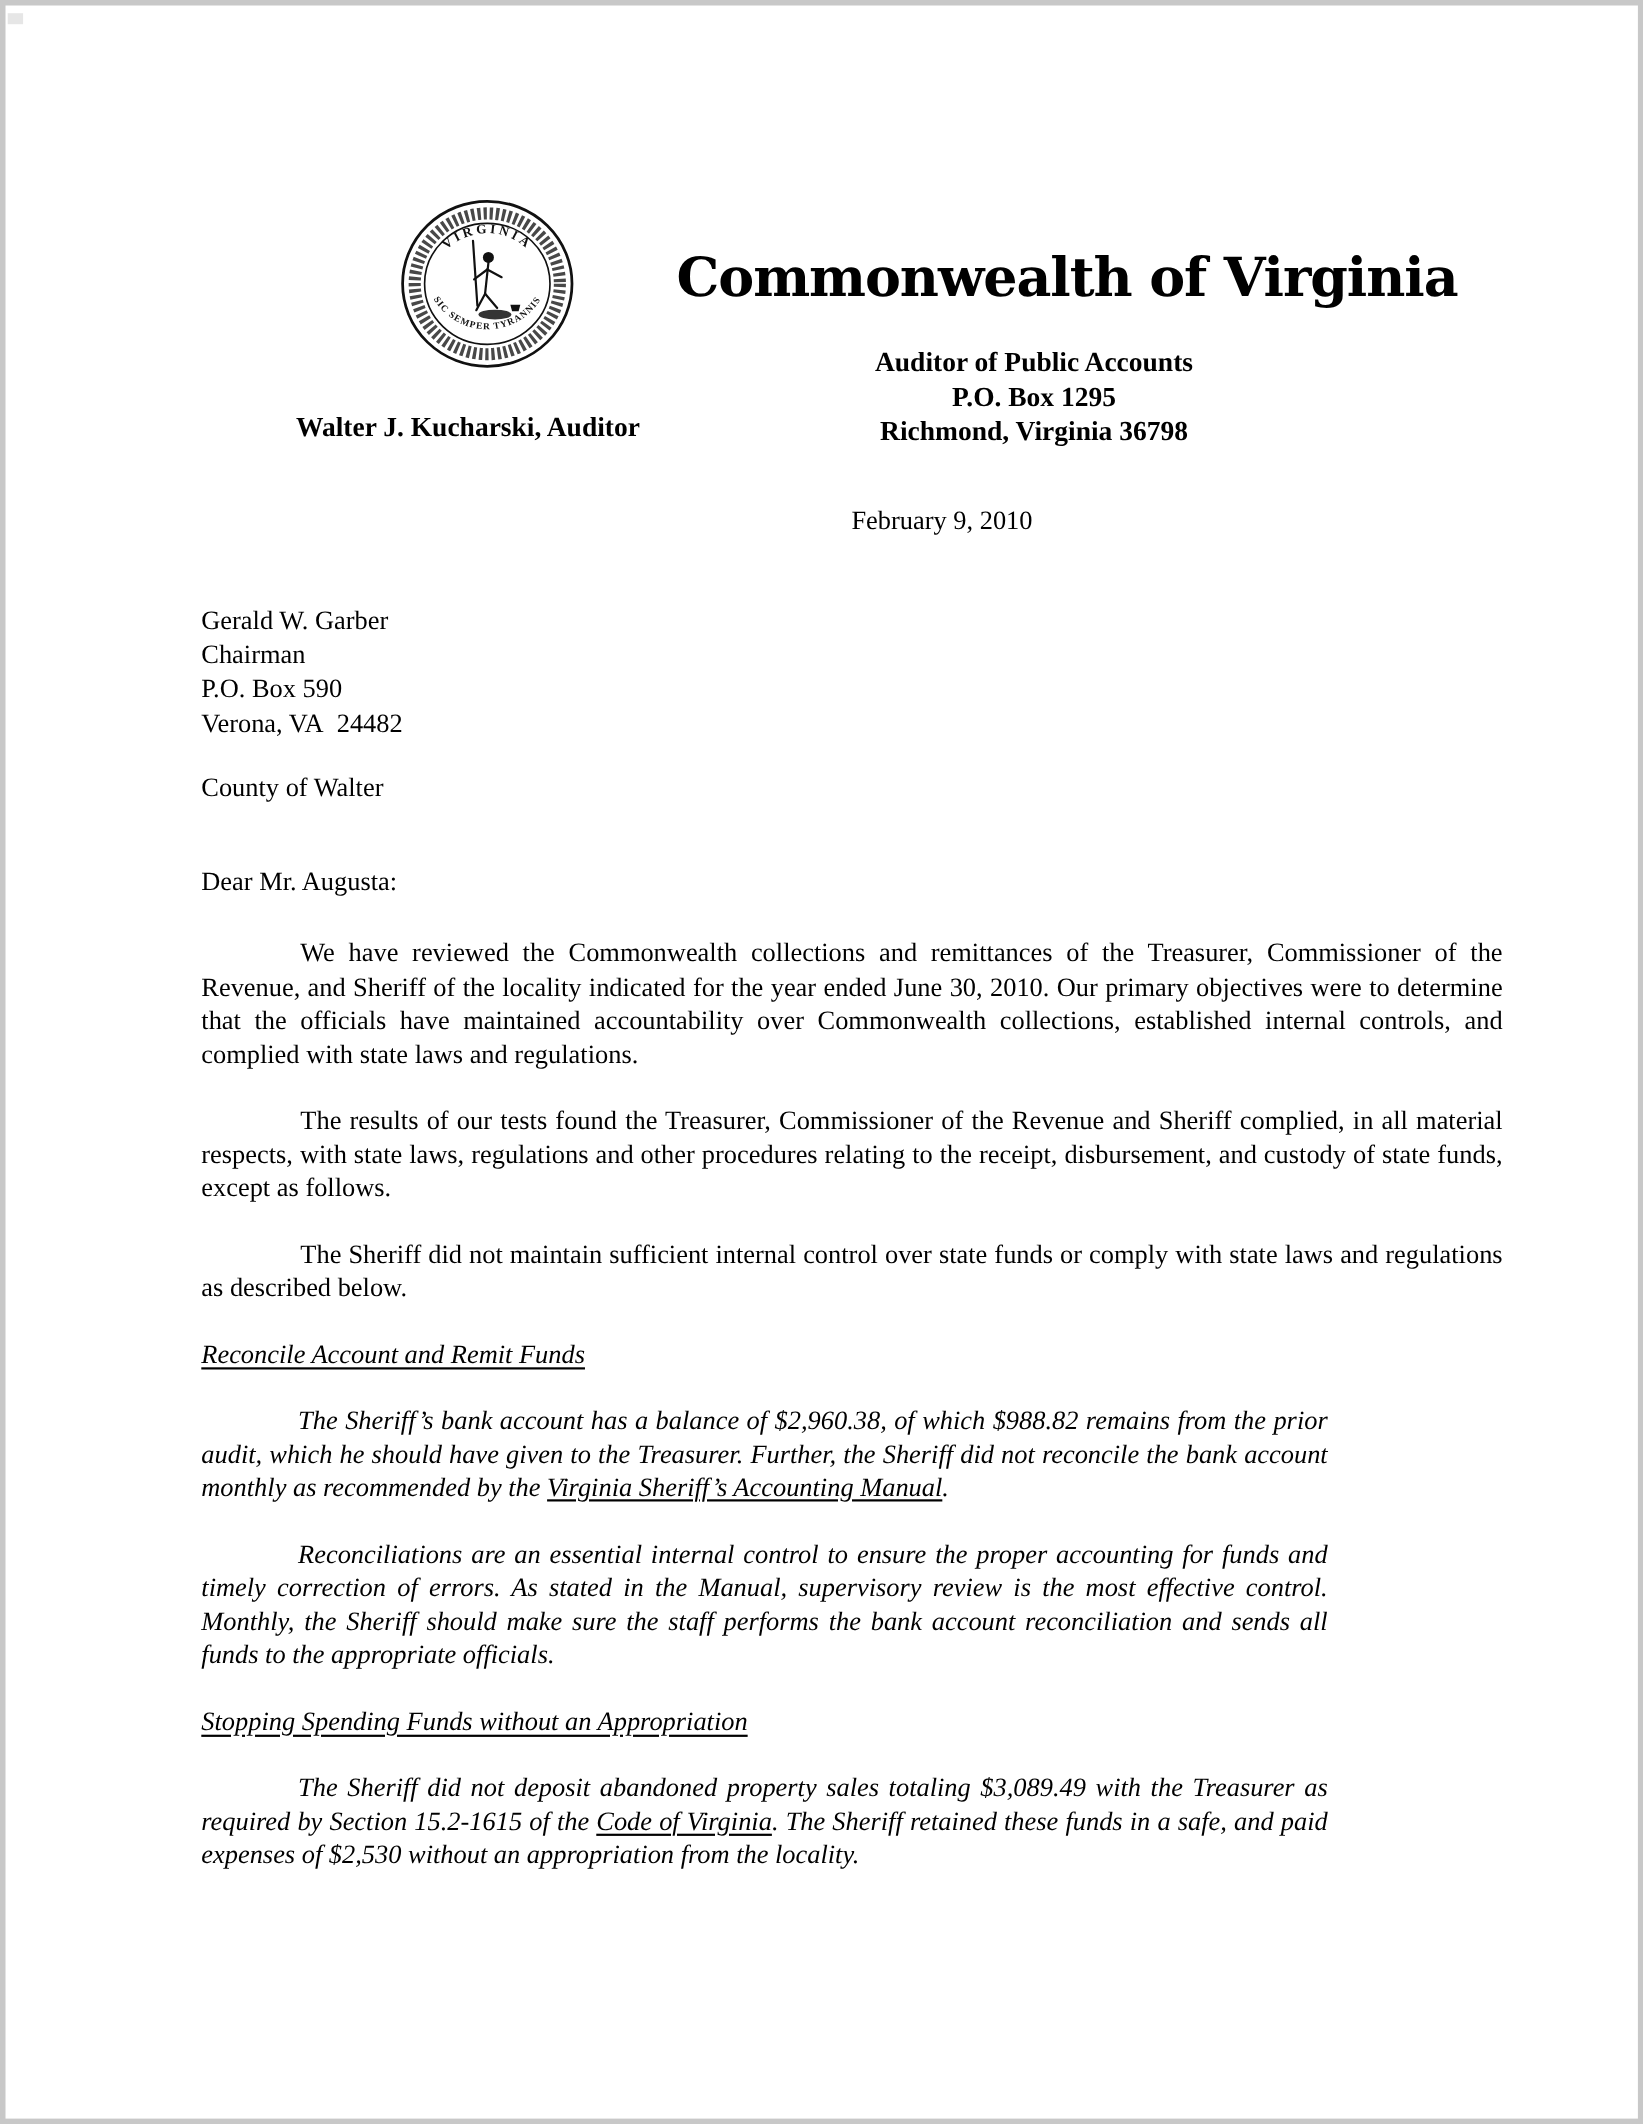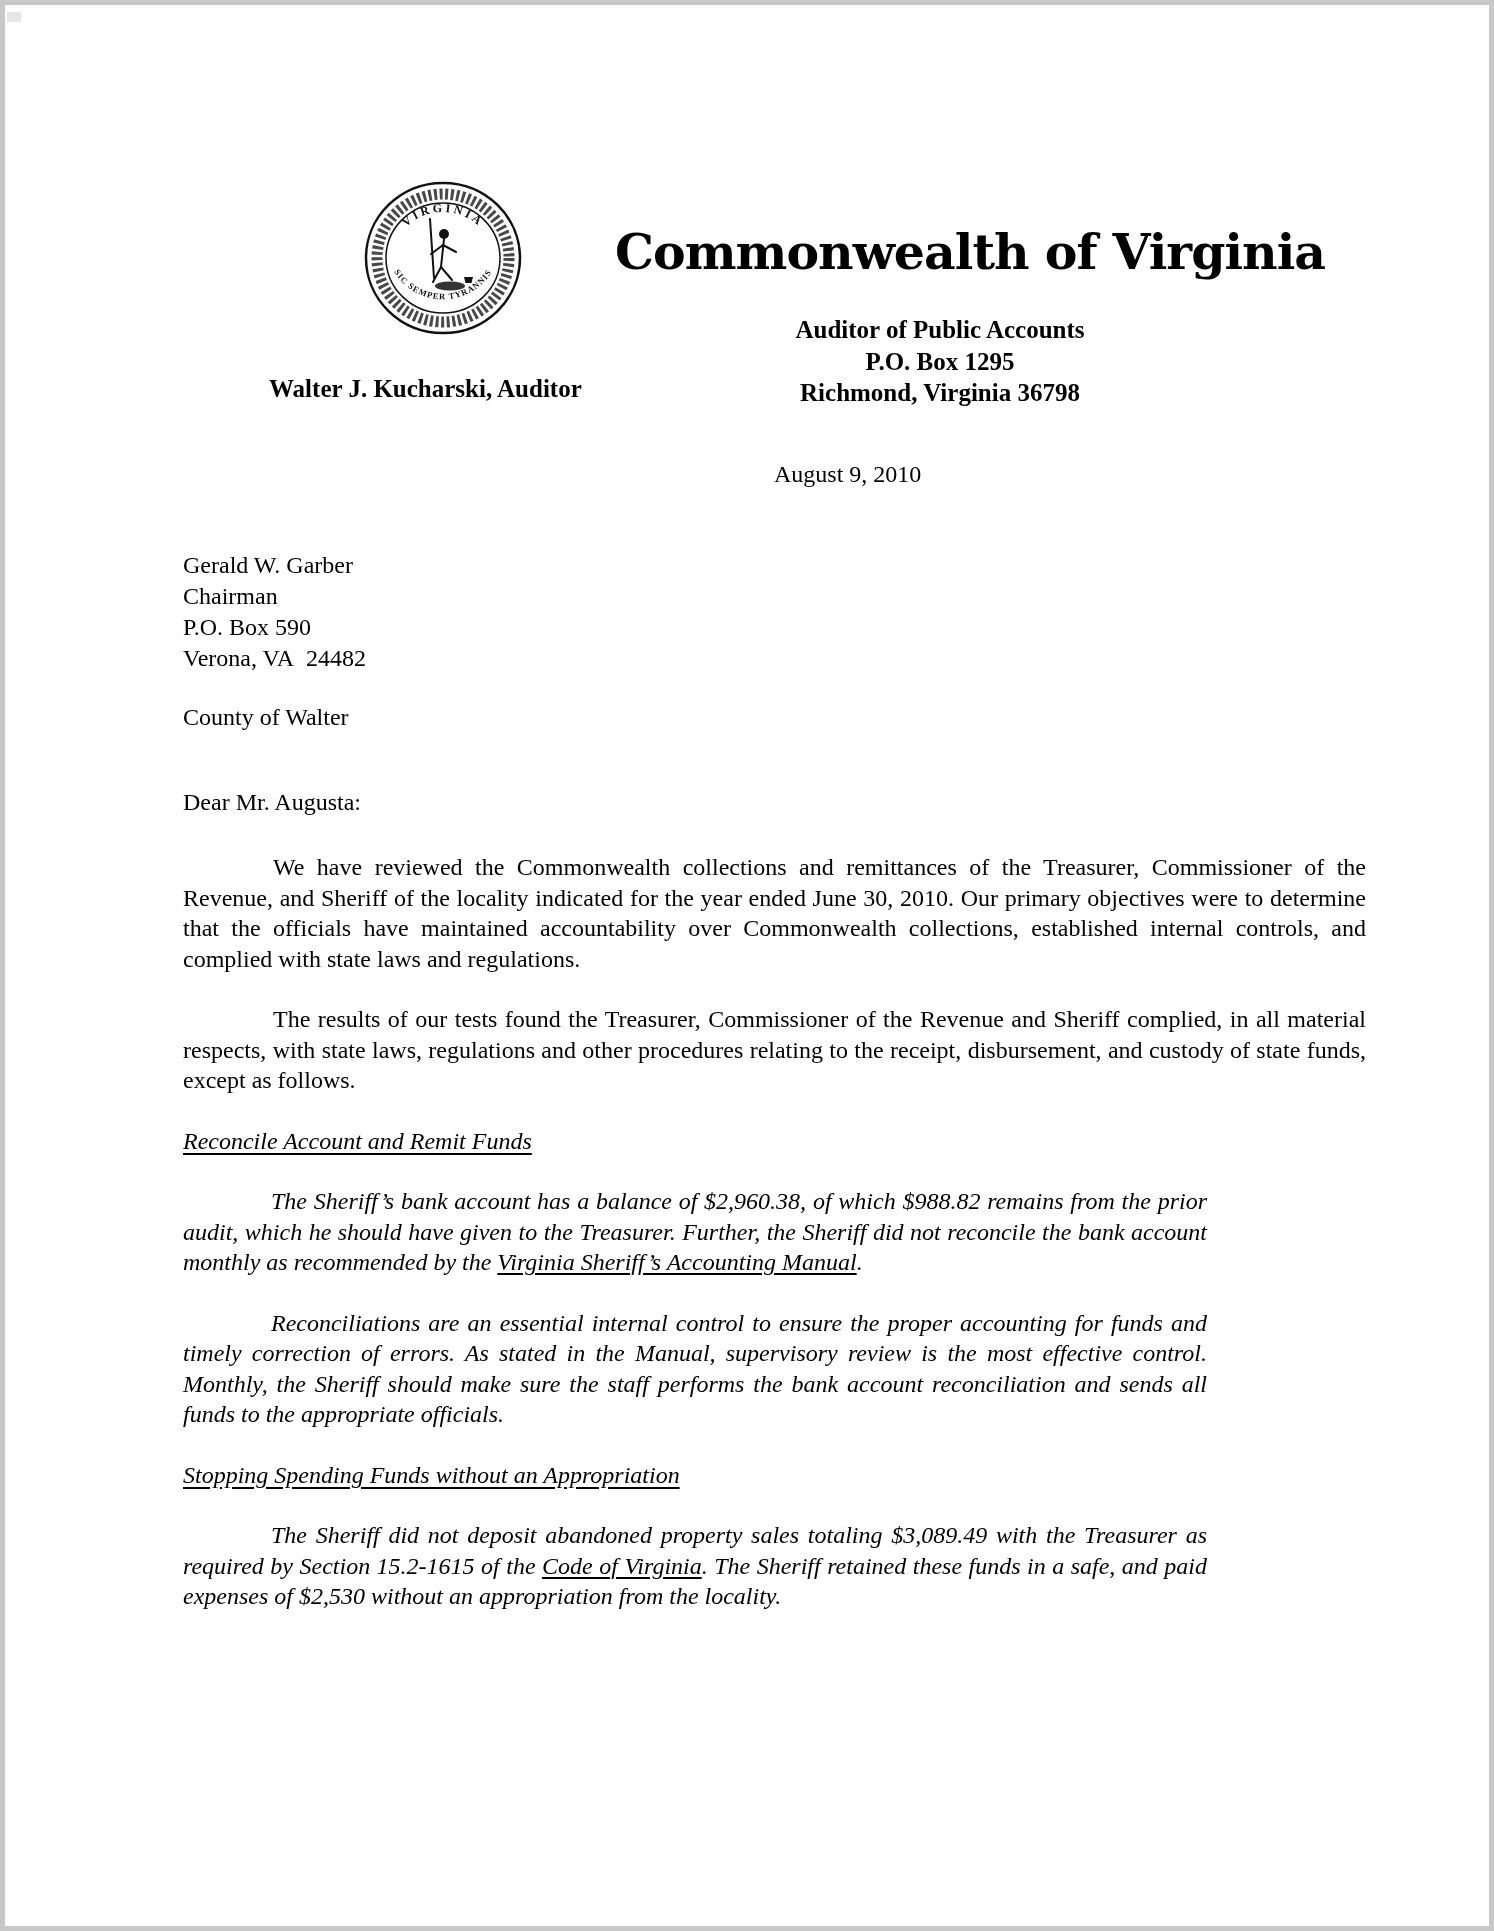--- a/index.html
+++ b/index.html
@@ -128,36 +128,37 @@
   <div class="letterhead-title">Commonwealth of Virginia</div>
 
   <div class="office-block">
     <div>Auditor of Public Accounts</div>
     <div>P.O. Box 1295</div>
     <div>Richmond, Virginia 36798</div>
   </div>
 
   <div class="auditor-name">Walter J. Kucharski, Auditor</div>
 
-  <div class="letter-date">August 9, 2010</div>
+  <div class="letter-date">February 9, 2010</div>
 
   <div class="content">
     <div class="recipient">
       <div>Gerald W. Garber</div>
       <div>Chairman</div>
       <div>P.O. Box 590</div>
       <div>Verona, VA&nbsp; 24482</div>
     </div>
 
     <div class="locality">County of Walter</div>
 
     <div class="salutation">Dear Mr. Augusta:</div>
 
     <p class="body-par"><span>We have reviewed the Commonwealth collections and remittances of the Treasurer, Commissioner of the Revenue, and Sheriff of the locality indicated for the year ended June 30, 2010.  Our primary objectives were to determine that the officials have maintained accountability over Commonwealth collections, established internal controls, and complied with state laws and regulations.</span></p>
     <p class="body-par"><span>The results of our tests found the Treasurer, Commissioner of the Revenue and Sheriff complied, in all material respects, with state laws, regulations and other procedures relating to the receipt, disbursement, and custody of state funds, except as follows.</span></p>
+    <p class="body-par"><span>The Sheriff did not maintain sufficient internal control over state funds or comply with state laws and regulations as described below.</span></p>
 
     <div class="section">
       <div class="section-heading">Reconcile Account and Remit Funds</div>
       <p class="section-par"><span>The Sheriff’s bank account has a balance of $2,960.38, of which $988.82 remains from the prior audit, which he should have given to the Treasurer.  Further, the Sheriff did not reconcile the bank account monthly as recommended by the </span><u>Virginia Sheriff’s Accounting Manual</u><span>.</span></p>
       <p class="section-par"><span>Reconciliations are an essential internal control to ensure the proper accounting for funds and timely correction of errors.  As stated in the Manual, supervisory review is the most effective control.  Monthly, the Sheriff should make sure the staff performs the bank account reconciliation and sends all funds to the appropriate officials.</span></p>
     </div>
 
     <div class="section">
       <div class="section-heading">Stopping Spending Funds without an Appropriation</div>
       <p class="section-par"><span>The Sheriff did not deposit abandoned property sales totaling $3,089.49 with the Treasurer as required by Section 15.2-1615 of the </span><u>Code of Virginia</u><span>.  The Sheriff retained these funds in a safe, and paid expenses of $2,530 without an appropriation from the locality.</span></p>

